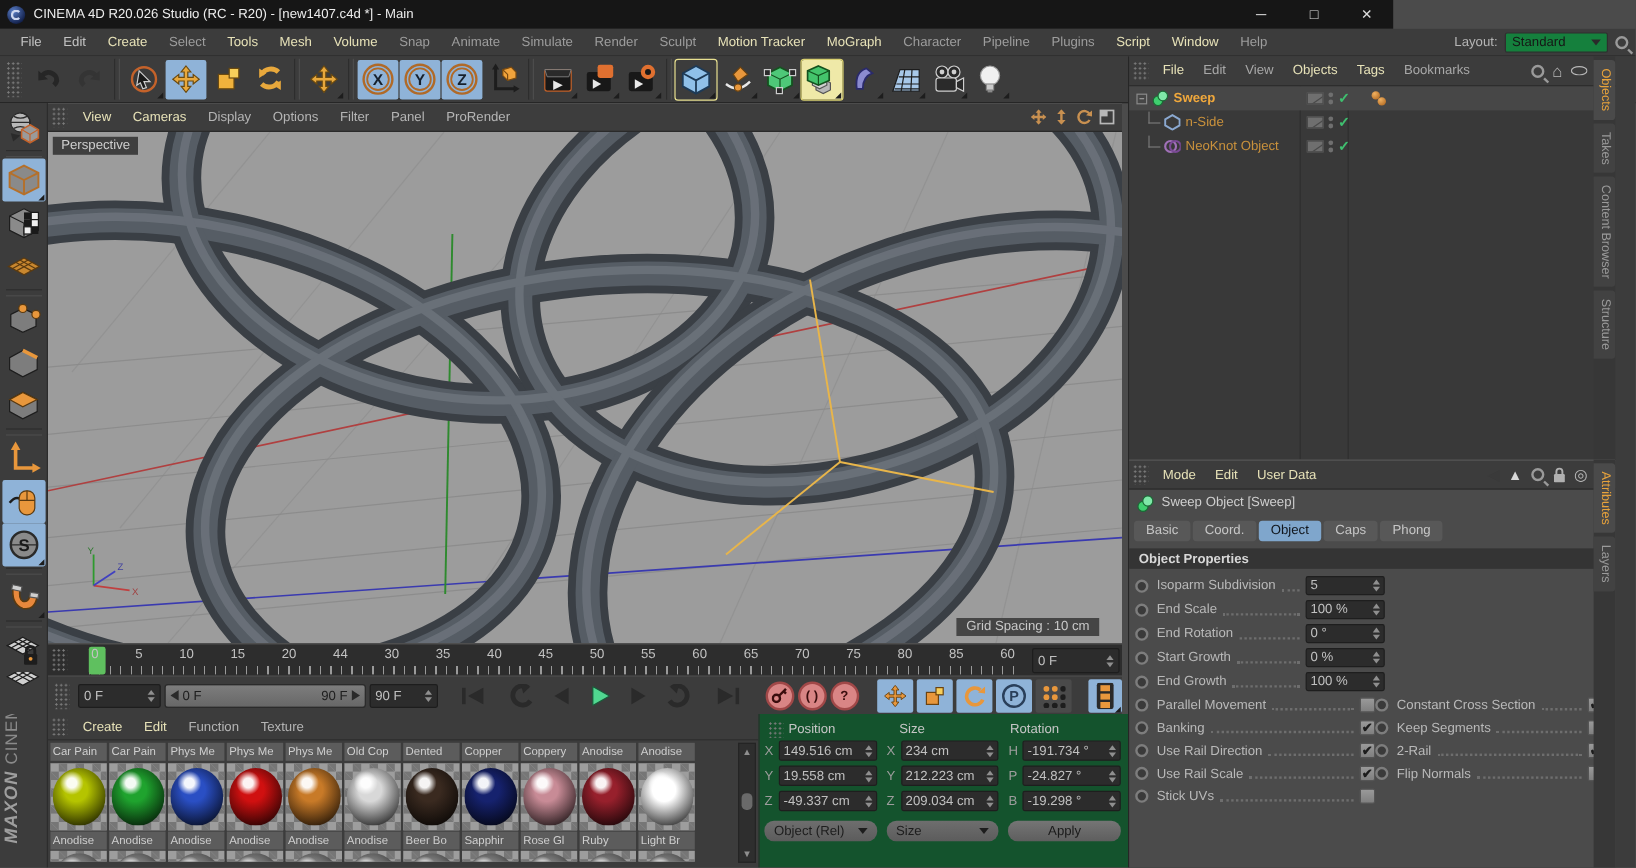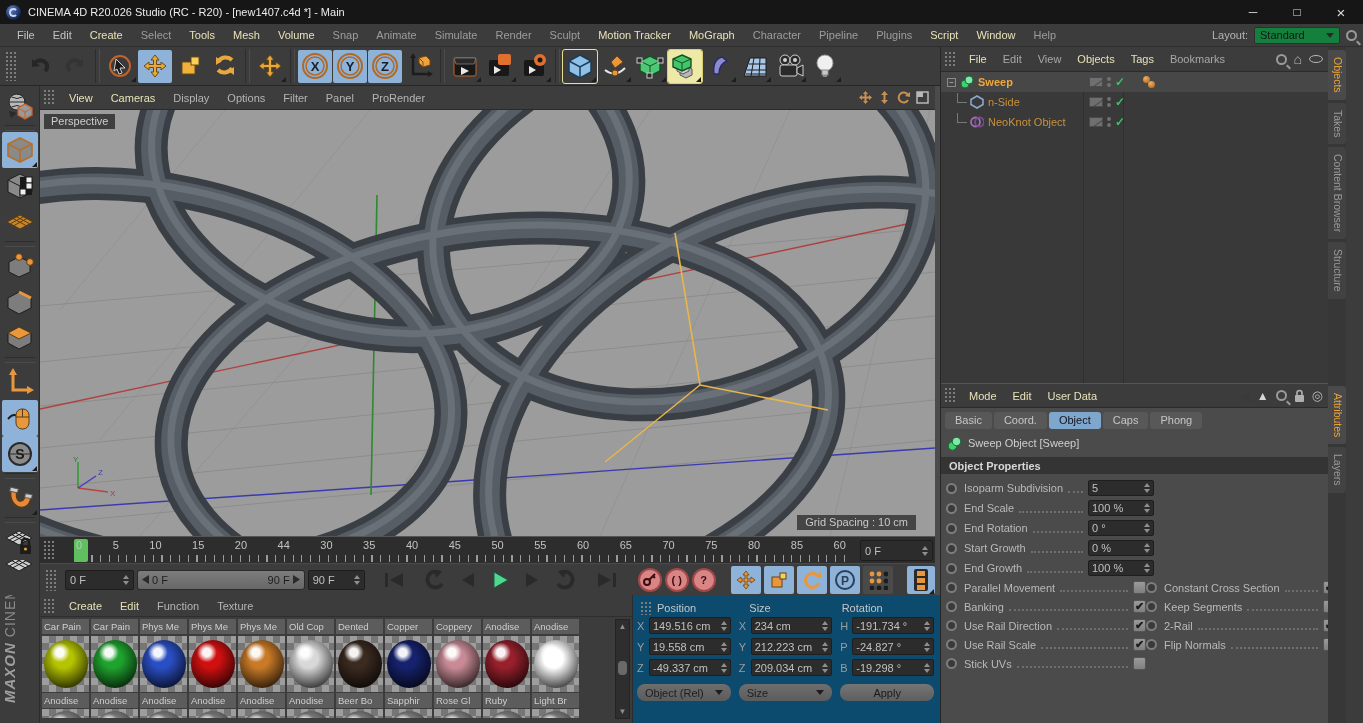--- a/index.html
+++ b/index.html
@@ -1,21 +1,21 @@
 <!DOCTYPE html>
 <html><head>
 <meta charset="utf-8">
 <style>
   *{box-sizing:border-box;margin:0;padding:0}
   html,body{width:1363px;height:723px;overflow:hidden}
   body{font-family:"Liberation Sans",sans-serif;font-size:11px;color:#c8c8c8;background:#4b4b4b;position:relative}
   .abs{position:absolute}
   .grip{width:13px;height:70%;background:radial-gradient(#7d7d7d 28%,transparent 30%) 0 0/4px 4px;margin:0 4px 0 3px;flex:none}
   
-  #titlebar{left:0;top:0;width:1363px;height:24px;background:#161616;color:#ececec;display:flex;align-items:center;padding-left:6px}
+  #titlebar{left:0;top:0;width:1161px;height:24px;background:#161616;color:#ececec;display:flex;align-items:center;padding-left:6px}
   #app-icon{width:15px;height:15px;border-radius:50%;background:radial-gradient(circle at 35% 30%,#5a7ec8,#12204a 75%);margin-right:7px;position:relative;flex:none}
   #app-icon:after{content:"";position:absolute;inset:3px;border:2px solid #cdd6ef;border-right-color:transparent;border-radius:50%}
   .winbtn{width:44px;height:24px;display:flex;align-items:center;justify-content:center;color:#dcdcdc;font-size:12px}
   #win-close{font-size:15px}
   
   #menubar{left:0;top:24px;width:1363px;height:23px;background:#3c3c3c;border-bottom:1px solid #2e2e2e;display:flex;align-items:center;padding-left:8px}
   #menubar .mi{padding:0 9px;color:#c3c3c3;white-space:nowrap}
   #menubar .mi.b{color:#e7e2b8}
   #menubar .mi.d{color:#9d9d9d}
   #layoutwrap{margin-left:auto;display:flex;align-items:center;gap:6px;padding-right:6px}
@@ -79,21 +79,21 @@
   .mrow{display:flex;gap:2px}
   .mchip{width:47px;height:15px;background:#5c5c5c;color:#cfcfcf;font-size:9.5px;line-height:15px;padding:0 2px;overflow:hidden;white-space:nowrap;flex:none}
   .mcell{width:47px;height:56px;flex:none;background:linear-gradient(45deg,#767676 25%,transparent 25%,transparent 75%,#767676 75%),linear-gradient(45deg,#767676 25%,transparent 25%,transparent 75%,#767676 75%);background-size:14px 14px;background-position:0 0,7px 7px;background-color:#9d9d9d;display:flex;align-items:center;justify-content:center;overflow:hidden}
   .msphere{width:44px;height:48px;border-radius:50%;background:radial-gradient(circle at 36% 26%,rgba(255,255,255,.95) 0 9%,rgba(255,255,255,0) 22%),radial-gradient(circle at 44% 38%,var(--mc) 25%,#000 98%)}
   .mcell.short{height:9px;align-items:flex-start}
   .mcell.short .msphere{margin-top:2px;--mc:#8a8a8a}
   #mscroll{position:absolute;right:2px;top:2px;width:15px;height:100px;background:#2e2e2e;border:1px solid #242424;display:flex;flex-direction:column;align-items:center}
   #mscroll .sa{width:13px;height:13px;display:flex;align-items:center;justify-content:center;color:#8f8f8f;font-size:8px}
   #mscroll .sthumb{width:9px;height:14px;background:#6a6a6a;border-radius:4px;margin:28px 0 auto}
   
-  #coords{left:632px;top:595px;width:308px;height:128px;background:#0c4a6e;border-left:1px solid #2c2c2c;padding:4px 6px 0 4px}
+  #coords{left:632px;top:595px;width:308px;height:128px;background:#14532d;border-left:1px solid #2c2c2c;padding:4px 6px 0 4px}
   #coords .hdr{display:flex;color:#c6c6c6;height:18px;align-items:center}
   #coords .hdr span{flex:1}
   .ccols{display:flex;gap:8px}
   .ccol{flex:1;display:flex;flex-direction:column;gap:4px}
   .crow{display:flex;align-items:center;gap:4px}
   .axl{width:8px;color:#9d9d9d}
   .cfield{flex:1;height:17px;background:#2c2c2c;border:1px solid #1e1e1e;border-radius:2px;display:flex;align-items:center;padding:0 3px;color:#c0c0c0;white-space:nowrap;overflow:hidden}
   .cfield .spin i{border-left-width:3px;border-right-width:3px}
   .cdrop{height:17px;background:linear-gradient(#6e6e6e,#5c5c5c);border-radius:8px;color:#1d1d1d;display:flex;align-items:center;padding:0 8px;margin-top:4px}
   #apply-btn{height:17px;background:linear-gradient(#757575,#5e5e5e);border-radius:8px;color:#1a1a1a;display:flex;align-items:center;justify-content:center;margin-top:4px}
@@ -1055,33 +1055,33 @@
         <span style="color:#d8d8d8;font-size:12px">▲</span>
         <span class="mag"></span>
         <svg width="11" height="13">
             <rect x="1" y="6" width="9" height="7" rx="1" fill="#b0b0b0"></rect>
             <path d="M3 6 V4 a2.5 2.5 0 0 1 5 0 V6" fill="none" stroke="#b0b0b0" stroke-width="1.6"></path>
           </svg>
         <span style="font-size:13px">◎</span>
         <span class="icon-sq">+</span>
       </span>
     </div>
+    <div id="amtitle">
+      <svg width="15" height="15">
+          <circle cx="5.5" cy="10" r="4.2" fill="#3fcf6f" stroke="#1a6a35"></circle>
+          <circle cx="9.5" cy="5.5" r="4.2" fill="#7fe8a8" stroke="#1a6a35"></circle>
+        </svg>
+      <span>Sweep Object [Sweep]</span>
+    </div>
     <div id="amtabs">
       <span class="atab">Basic</span>
       <span class="atab">Coord.</span>
       <span class="atab active">Object</span>
       <span class="atab">Caps</span>
       <span class="atab">Phong</span>
-    </div>
-    <div id="amtitle">
-      <svg width="15" height="15">
-          <circle cx="5.5" cy="10" r="4.2" fill="#3fcf6f" stroke="#1a6a35"></circle>
-          <circle cx="9.5" cy="5.5" r="4.2" fill="#7fe8a8" stroke="#1a6a35"></circle>
-        </svg>
-      <span>Sweep Object [Sweep]</span>
     </div>
     <div id="amsection">Object Properties</div>
     <div id="amfields">
       <div class="arow">
           <span class="adot"></span>
           <span class="albl">Isoparm Subdivision</span>
           <span class="lead"></span>
           <span class="afield">
             <span>5</span>
             <span class="spin">

